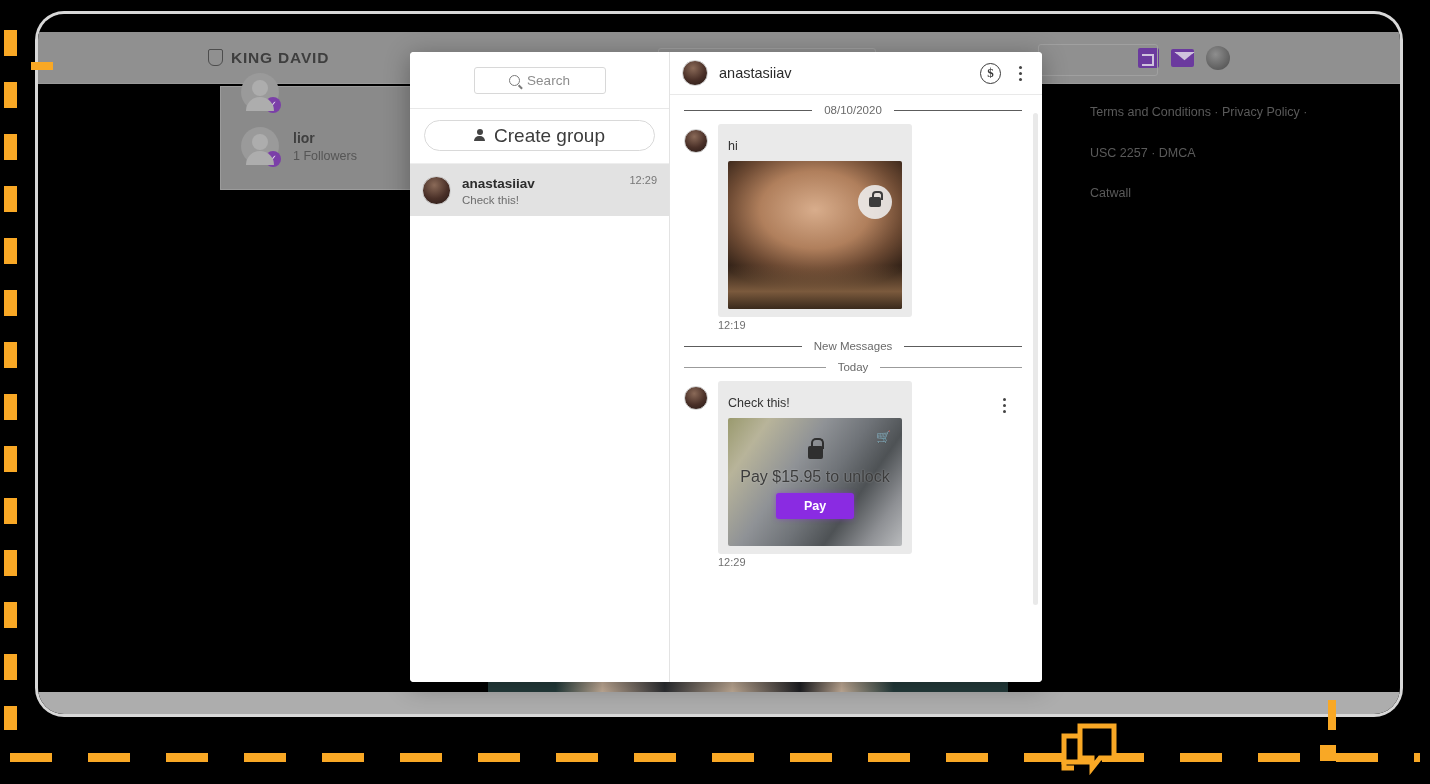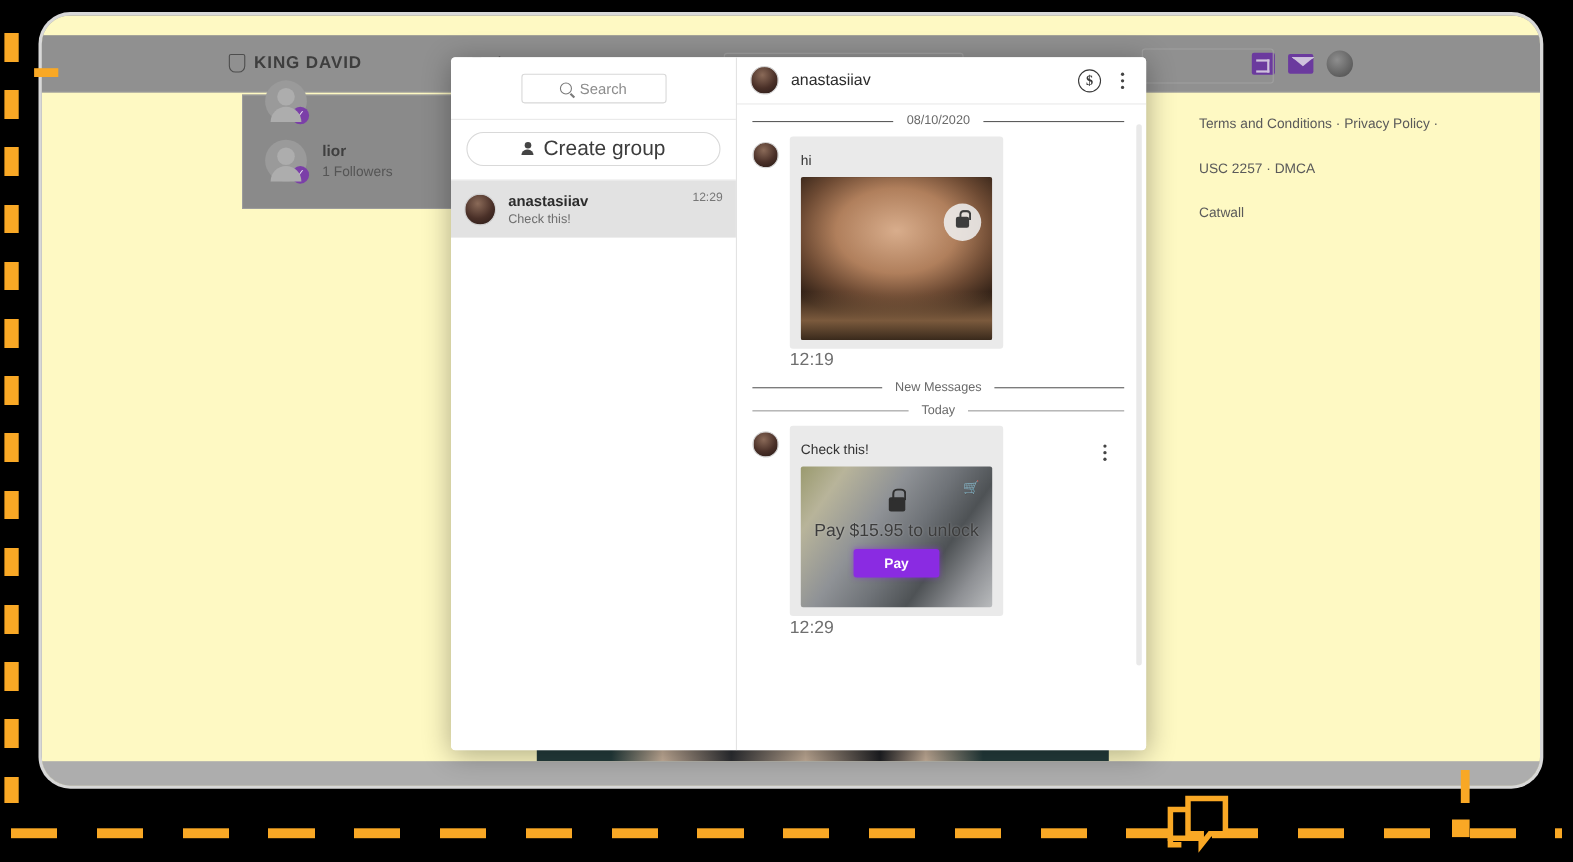--- a/index.html
+++ b/index.html
@@ -66,21 +66,21 @@
     background: #8c8c8c;
     border-radius: 26px;
     overflow: hidden;
     box-shadow: 0 0 0 3px #d8d8d8;
   }
 
   
   .bg-page {
     position: absolute;
     left: 0; top: 0; right: 0; bottom: 0;
-    background: #fef9c3;
+    background: #000000;
   }
   .bg-topbar {
     position: absolute;
     left: 0; top: 18px;
     width: 100%; height: 52px;
     background: #909090;
     border-bottom: 1px solid #9a9a9a;
     display: flex;
     align-items: center;
   }
@@ -436,21 +436,21 @@
     position: relative;
   }
   .lock-glyph::before {
     content: "";
     position: absolute; left: 2.5px; top: -6px;
     width: 7px; height: 7px;
     border: 2px solid #3d3d3d;
     border-bottom: none;
     border-radius: 4px 4px 0 0;
   }
-  .stamp { font-size: 16px; color: #6f6f6f; margin: 2px 0 0 0; }
+  .stamp { font-size: 11px; color: #6f6f6f; margin: 2px 0 0 0; }
 
   .row.out { justify-content: flex-end; align-items: center; margin: 14px 0 6px; }
   .pay-note {
     background: #fbdf6b;
     color: #3a3a3a;
     font-size: 11.8px;
     font-style: italic;
     padding: 9px 13px;
     border-radius: 3px;
   }

